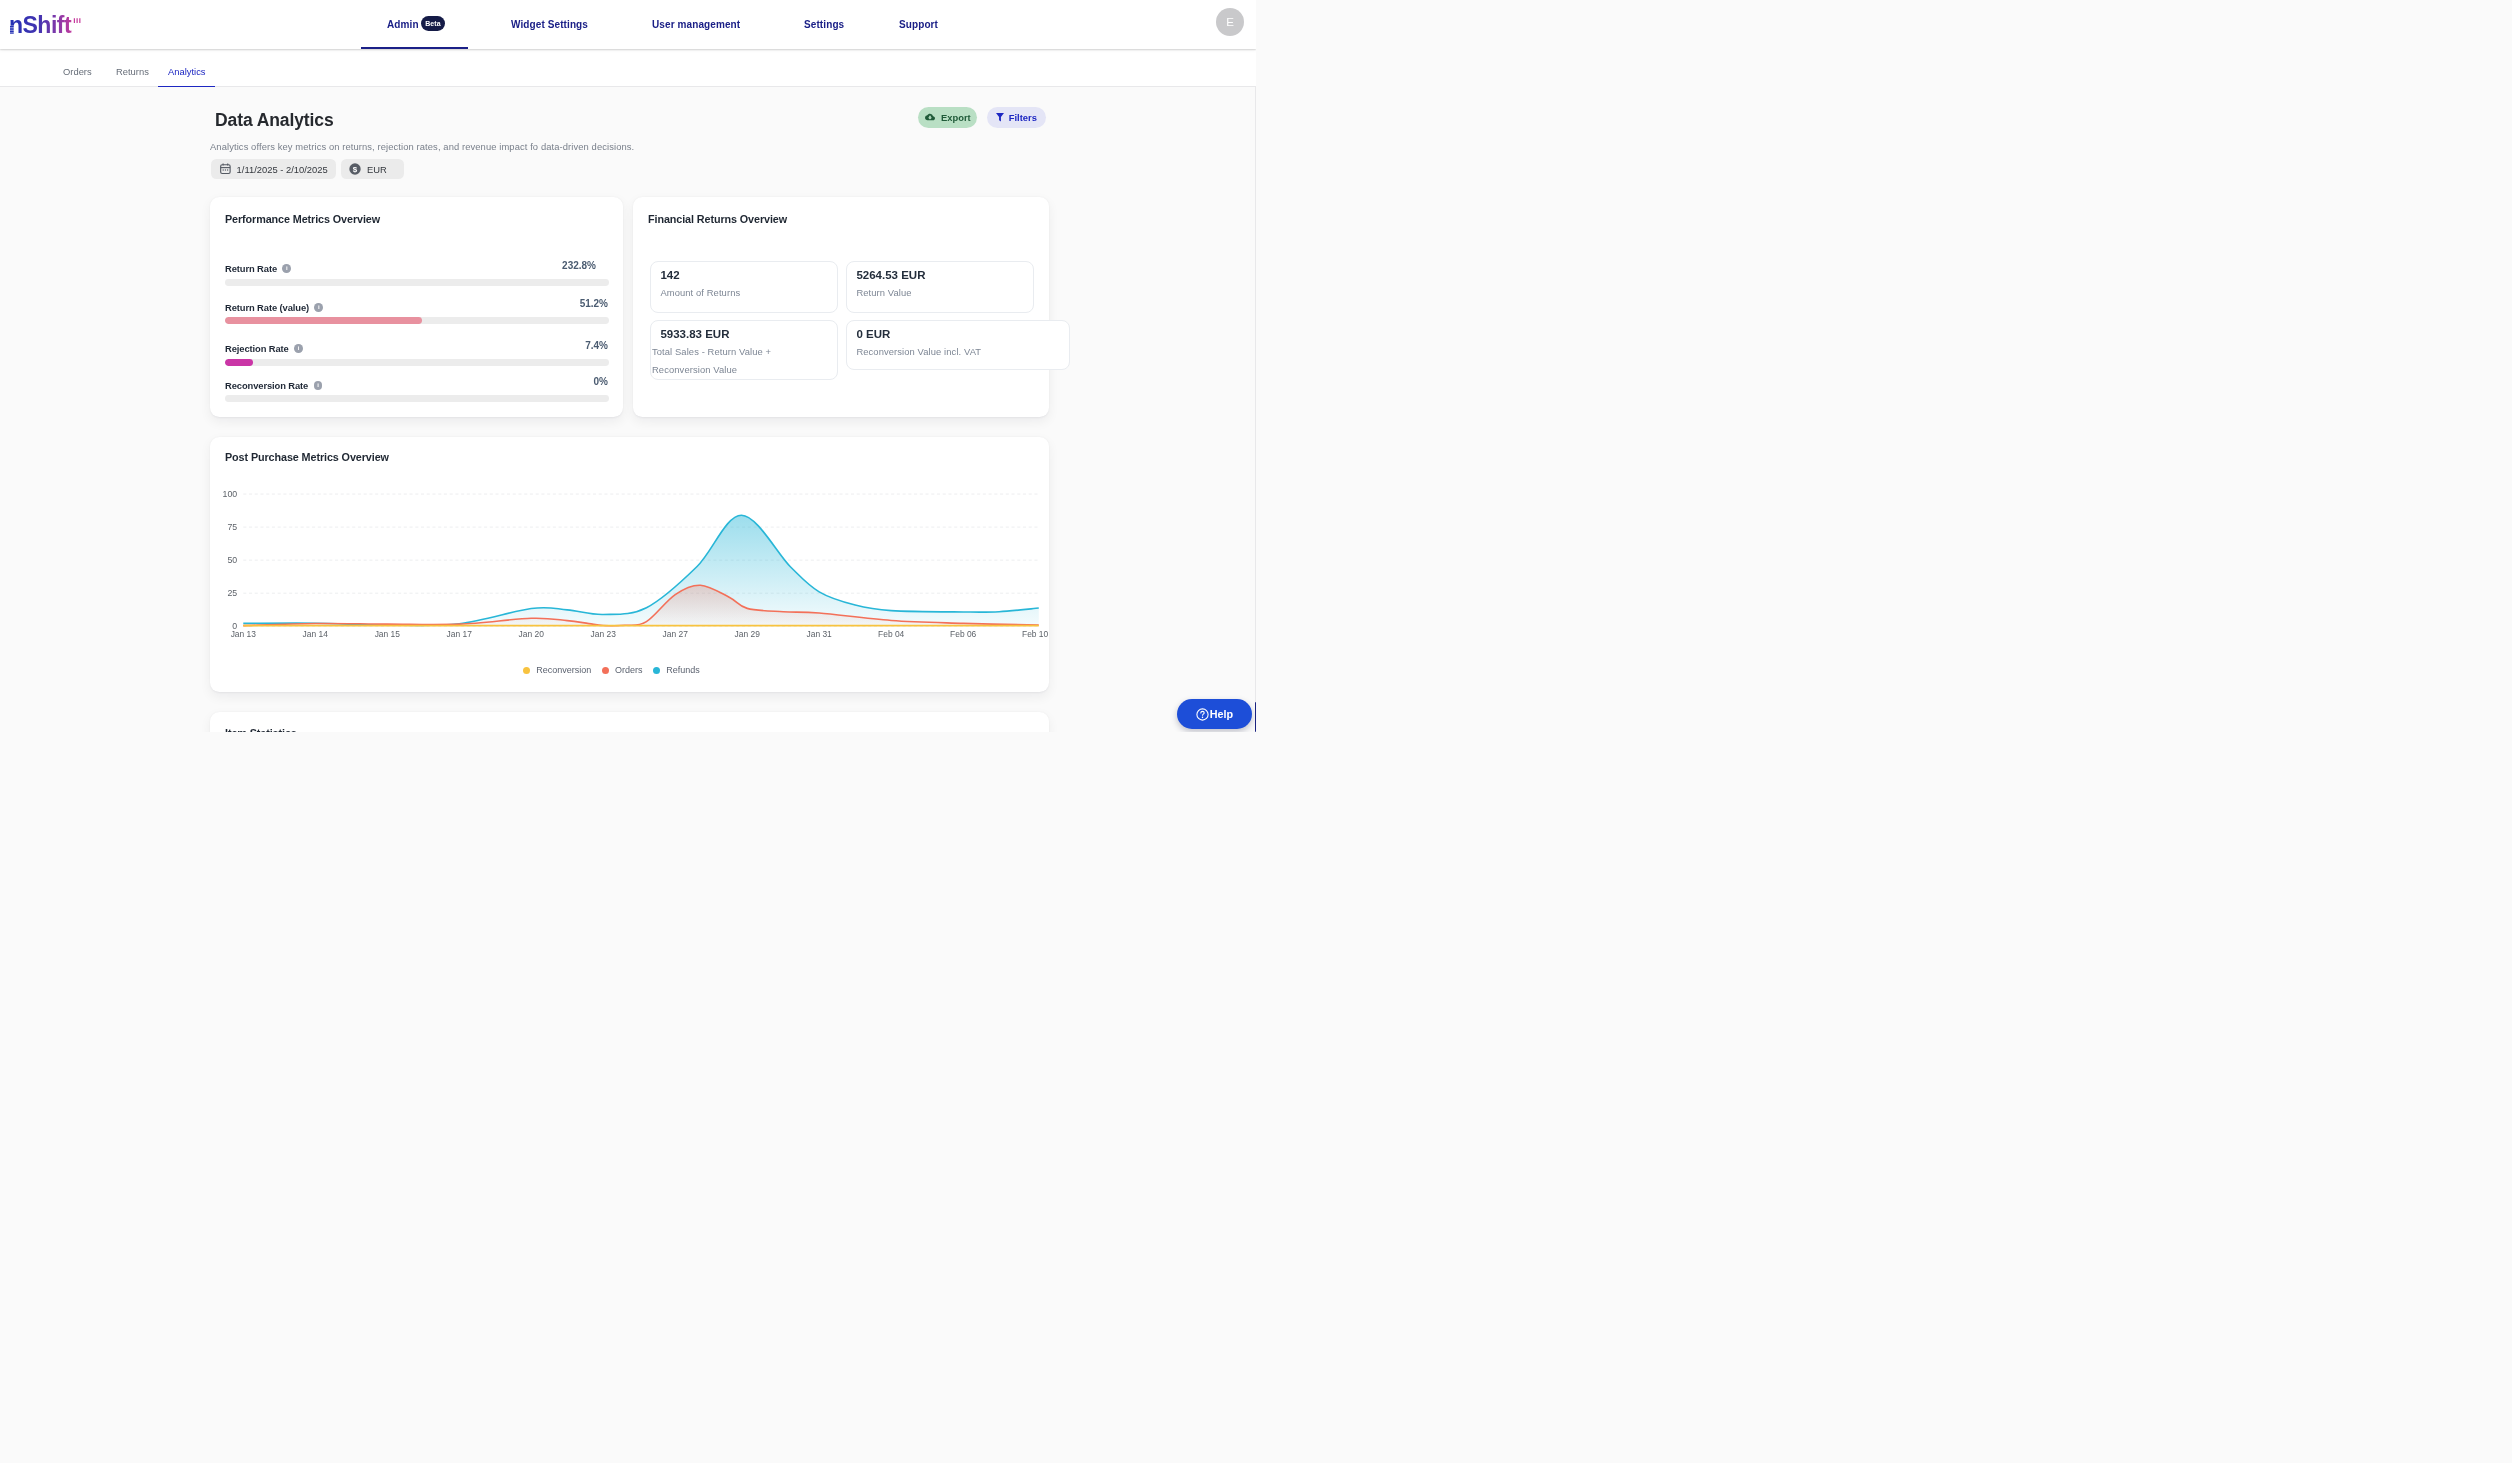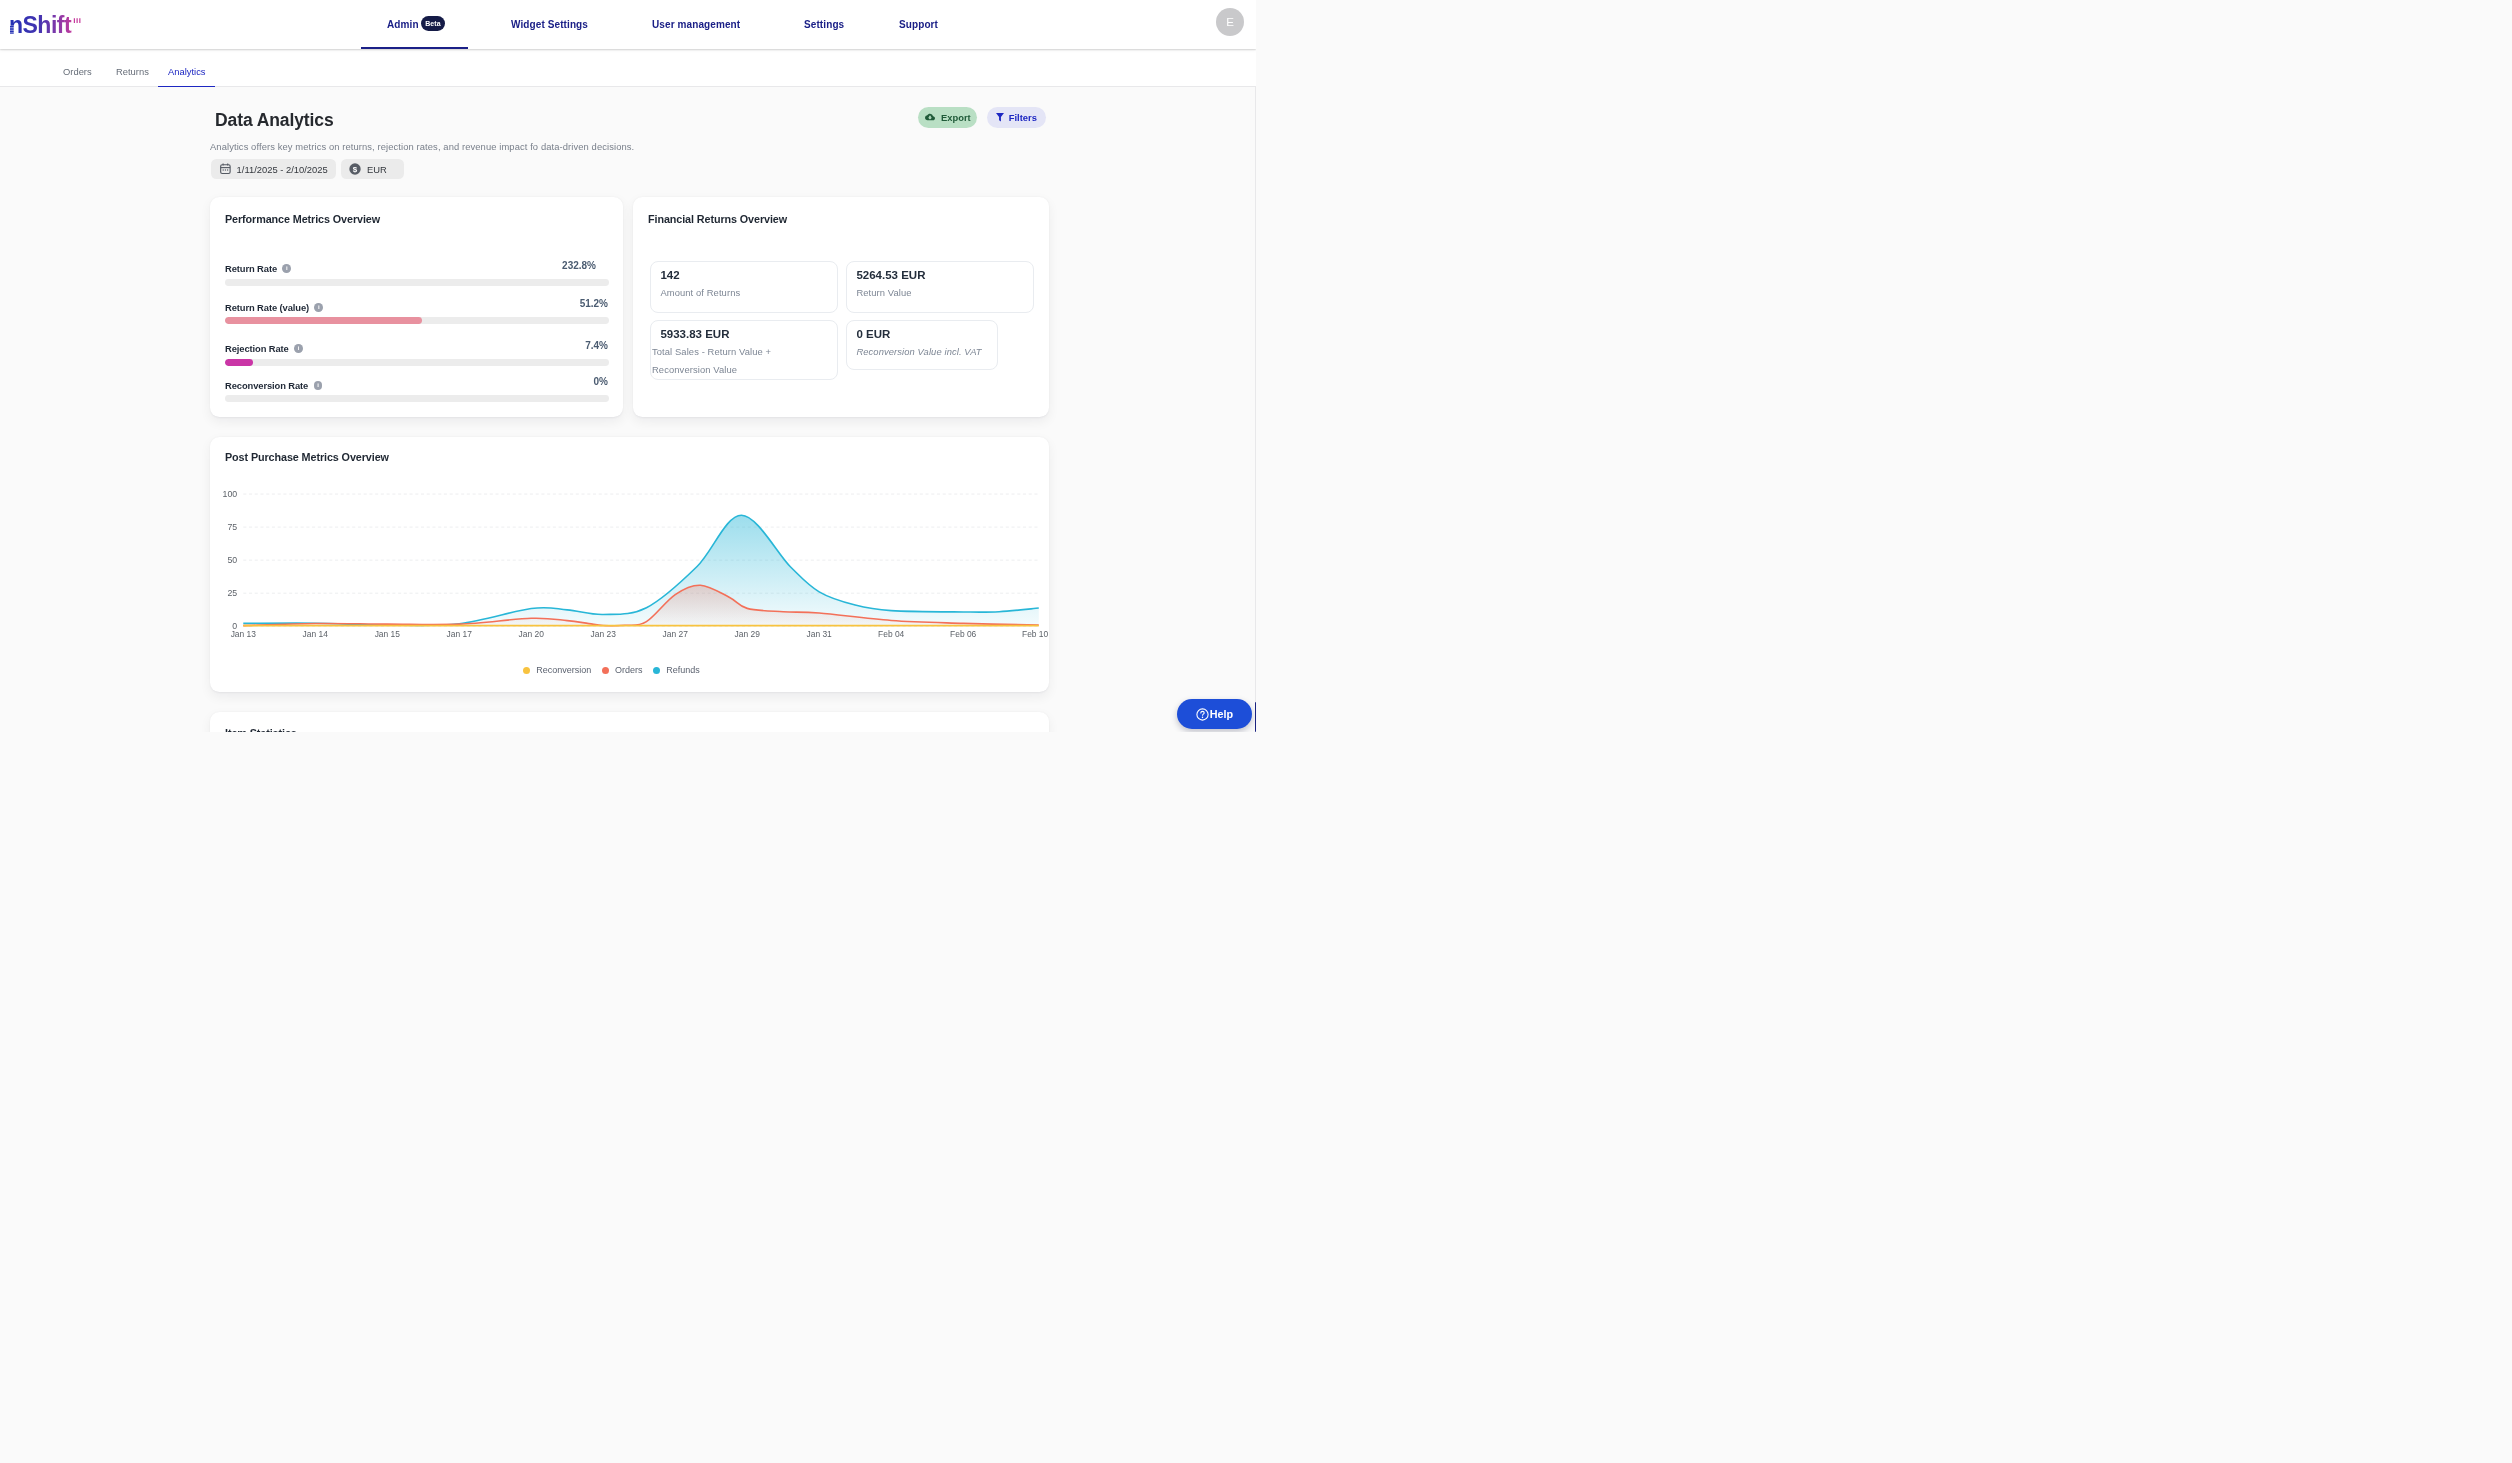--- a/index.html
+++ b/index.html
@@ -177,23 +177,23 @@
   <div class="slab" style="margin:3px 0 0 9.4px;">Amount of Returns</div>
 </div>
 <div class="abs sbox" style="left:846px; top:261px; width:188px; height:52px;">
   <div class="sval" style="margin:7.4px 0 0 9.4px;">5264.53 EUR</div>
   <div class="slab" style="margin:3px 0 0 9.4px;">Return Value</div>
 </div>
 <div class="abs sbox" style="left:650px; top:320px; width:188px; height:60px;">
   <div class="sval" style="margin:7.4px 0 0 9.4px;">5933.83 EUR</div>
   <div class="slab" style="margin:3px 0 0 1px;">Total Sales - Return Value +<br>Reconversion Value</div>
 </div>
-<div class="abs sbox" style="left:846px; top:320px; width:152px; height:50px;">
+<div class="abs sbox" style="left:846px; top:320px; width:224px; height:50px;">
   <div class="sval" style="margin:7.4px 0 0 9.4px;">0 EUR</div>
-  <div class="slab" style="margin:3px 0 0 9.4px;font-style:italic;">Reconversion Value incl. VAT</div>
+  <div class="slab" style="margin:3px 0 0 9.4px;">Reconversion Value incl. VAT</div>
 </div>
 
 <div id="card3" class="abs card"></div>
 <div class="abs cardtitle" style="left:225px; top:451px;">Post Purchase Metrics Overview</div>
 
 <svg class="abs" style="left:219px; top:447px;" width="833" height="200" viewBox="0 0 1235 296">
   <defs>
     <linearGradient id="tealfill" x1="0" y1="0" x2="0" y2="1">
       <stop offset="0" stop-color="#28b6d7" stop-opacity="0.46"></stop>
       <stop offset="1" stop-color="#28b6d7" stop-opacity="0.05"></stop>

